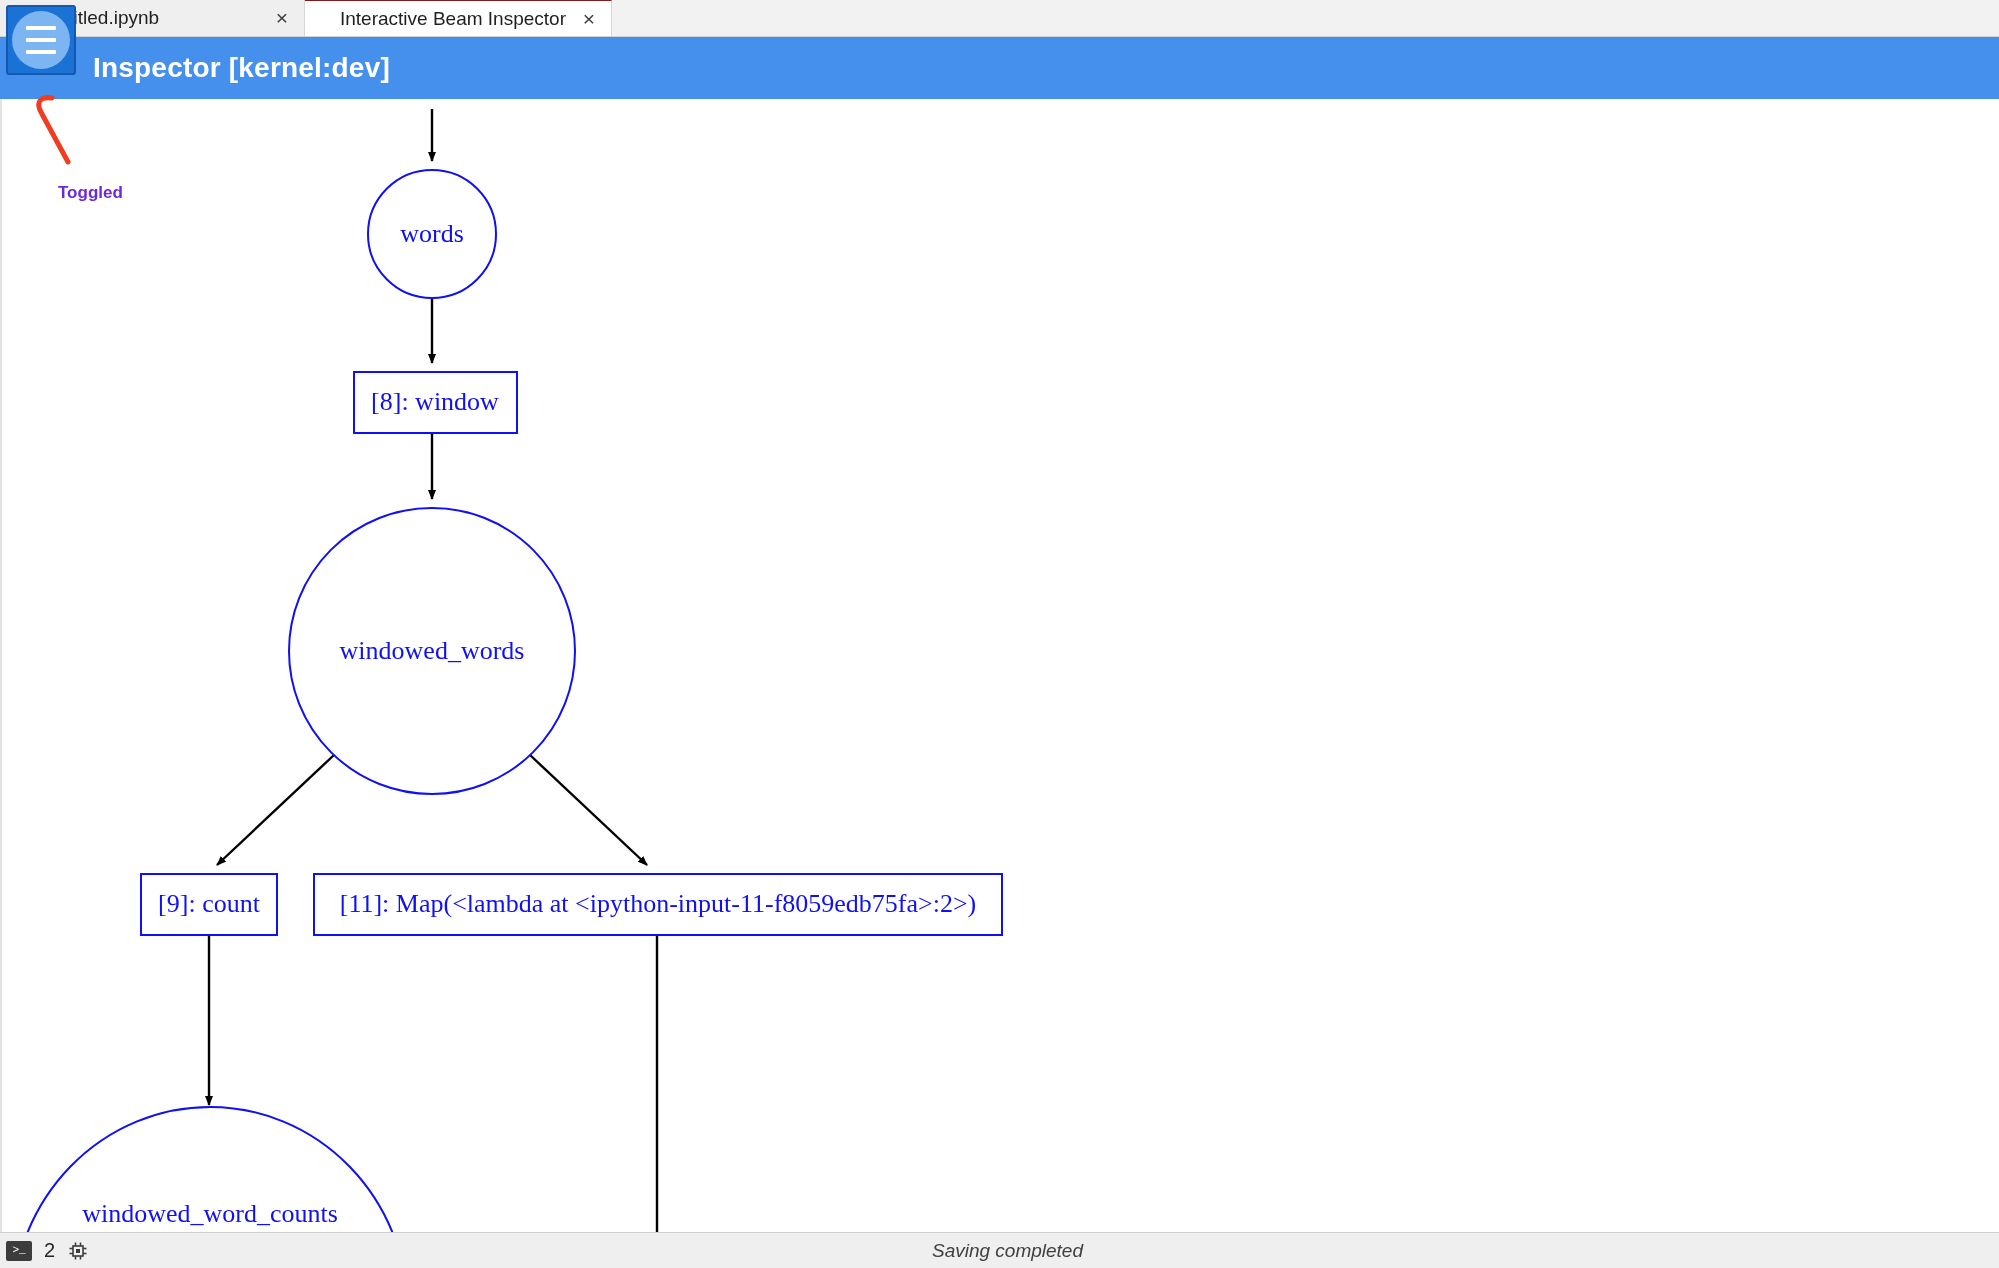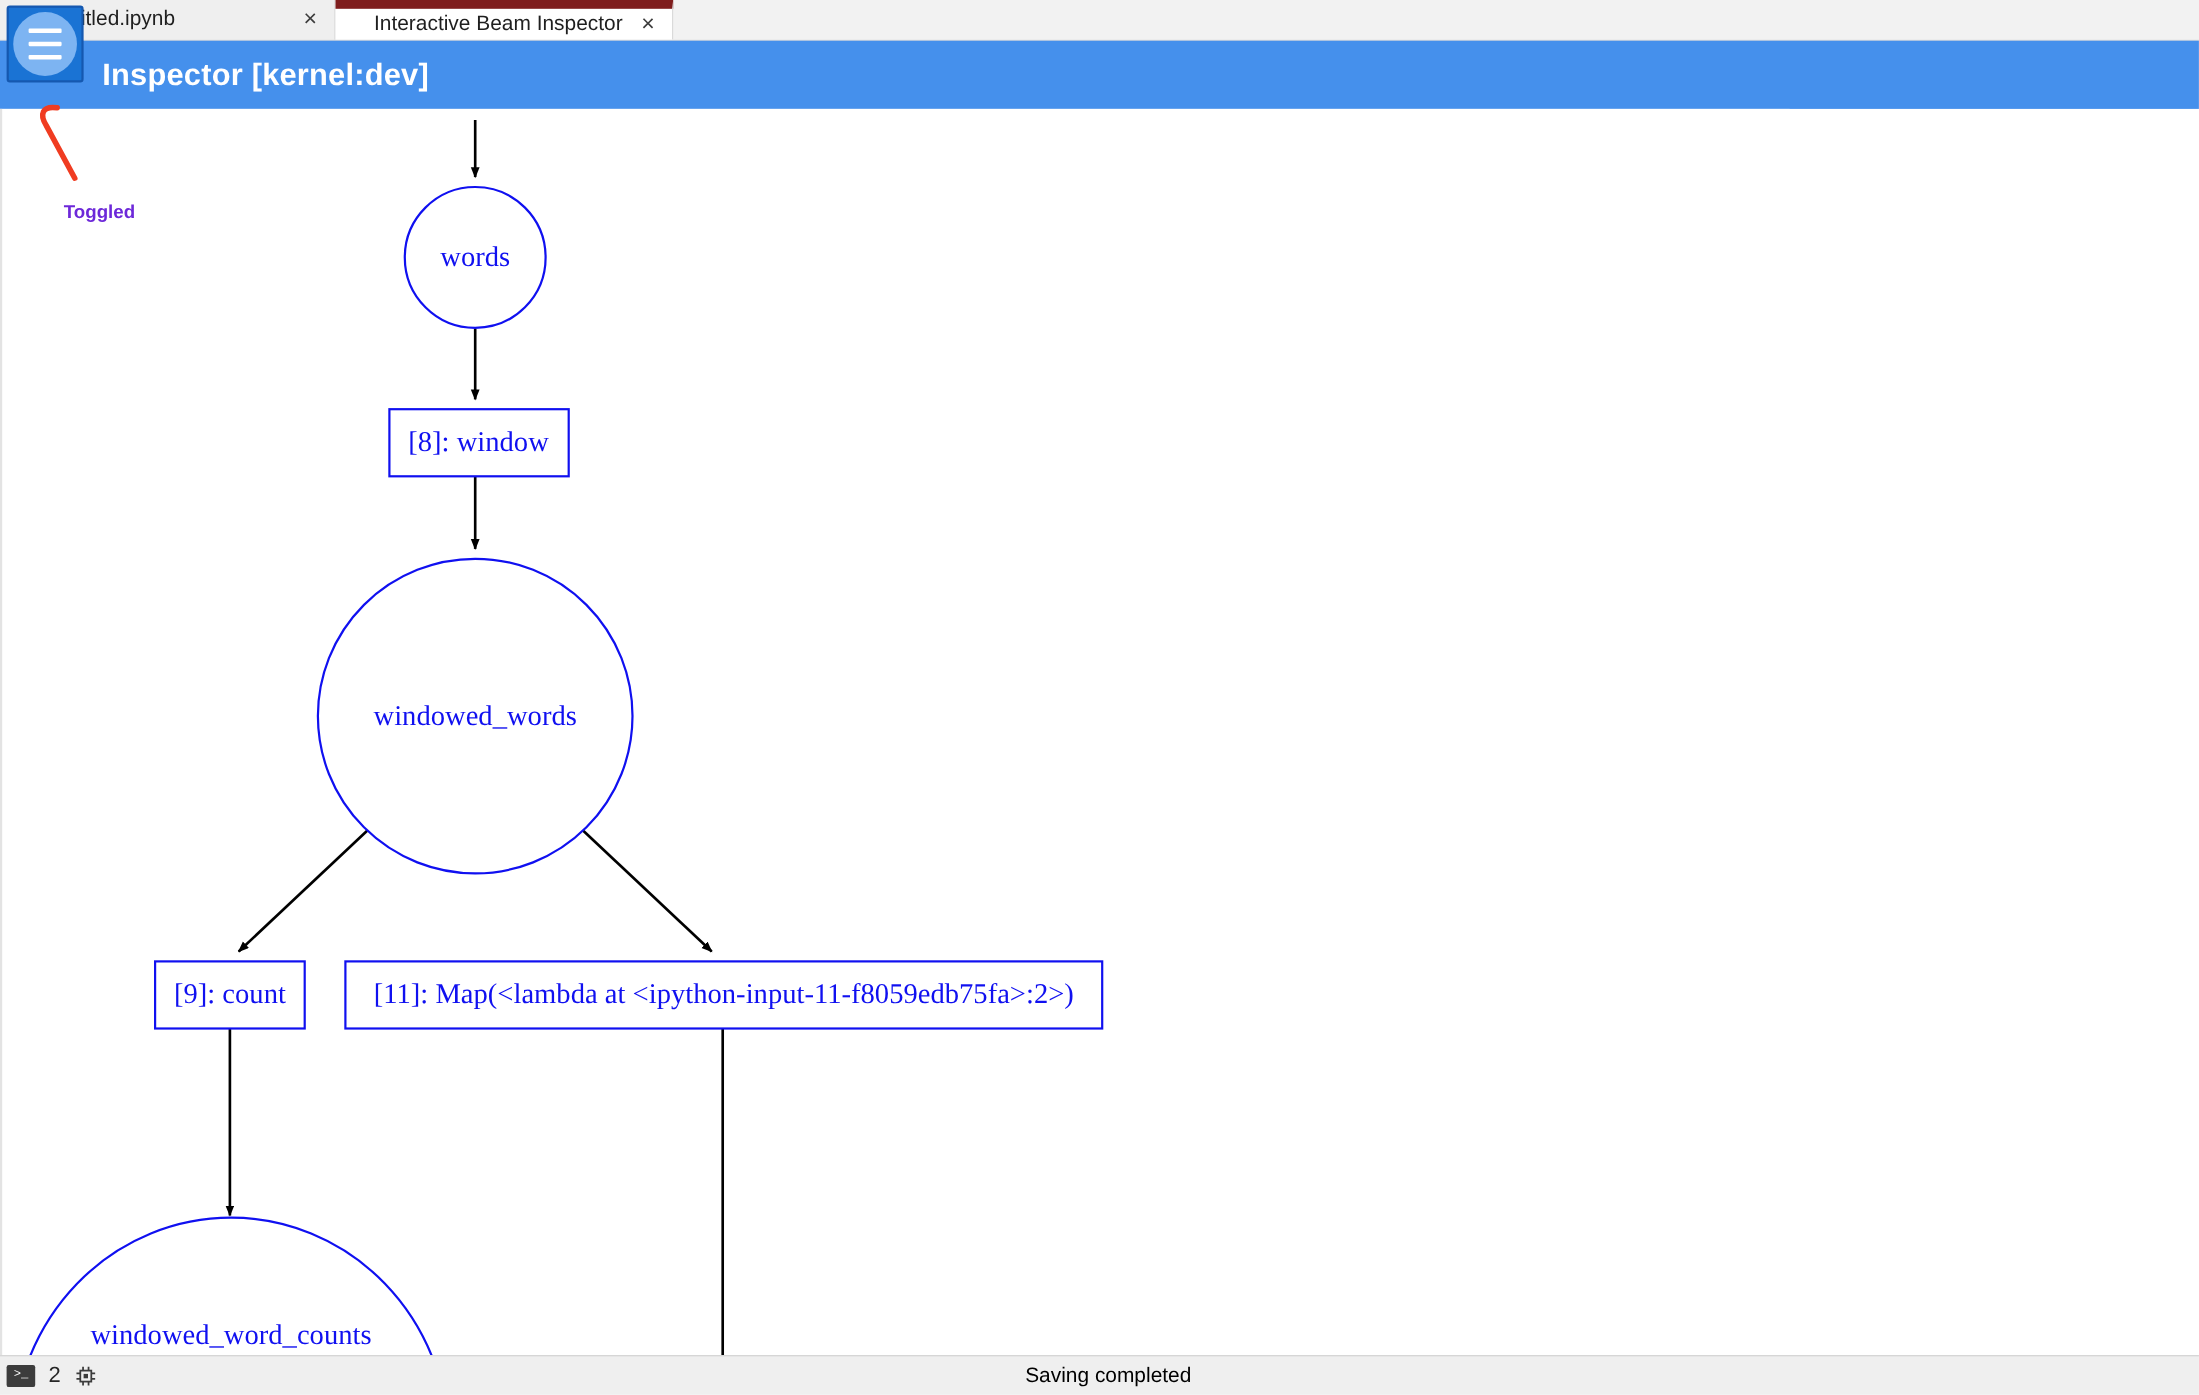--- a/index.html
+++ b/index.html
@@ -38,21 +38,21 @@
     position: relative;
     white-space: nowrap;
   }
   .tab.inactive {
     background: #efefef;
     border-right: 1px solid #d6d6d6;
     width: 305px;
   }
   .tab.active {
     background: #ffffff;
-    border-top: 8px solid #7f1d1d;
+    border-top: 1px solid #7f1d1d;
     border-right: 1px solid #d6d6d6;
     width: 307px;
   }
   .tab-icon {
     width: 19px; height: 19px;
     margin-right: 11px;
     flex: 0 0 auto;
     display: block;
   }
   .tab-label {
@@ -219,22 +219,23 @@
   }
   .status-chip-icon {
     width: 22px; height: 22px;
     display: block;
   }
   #status-center {
     position: absolute;
     left: 16px; right: 0;
     text-align: center;
     font-size: 19px;
-    color: #000000;
+    color: #404040;
     pointer-events: none;
+    font-style: italic;
   }
   #status-message {
     display: inline-block;
   }
 </style>
 </head>
 <body>
 
 <div id="tabbar">
 

